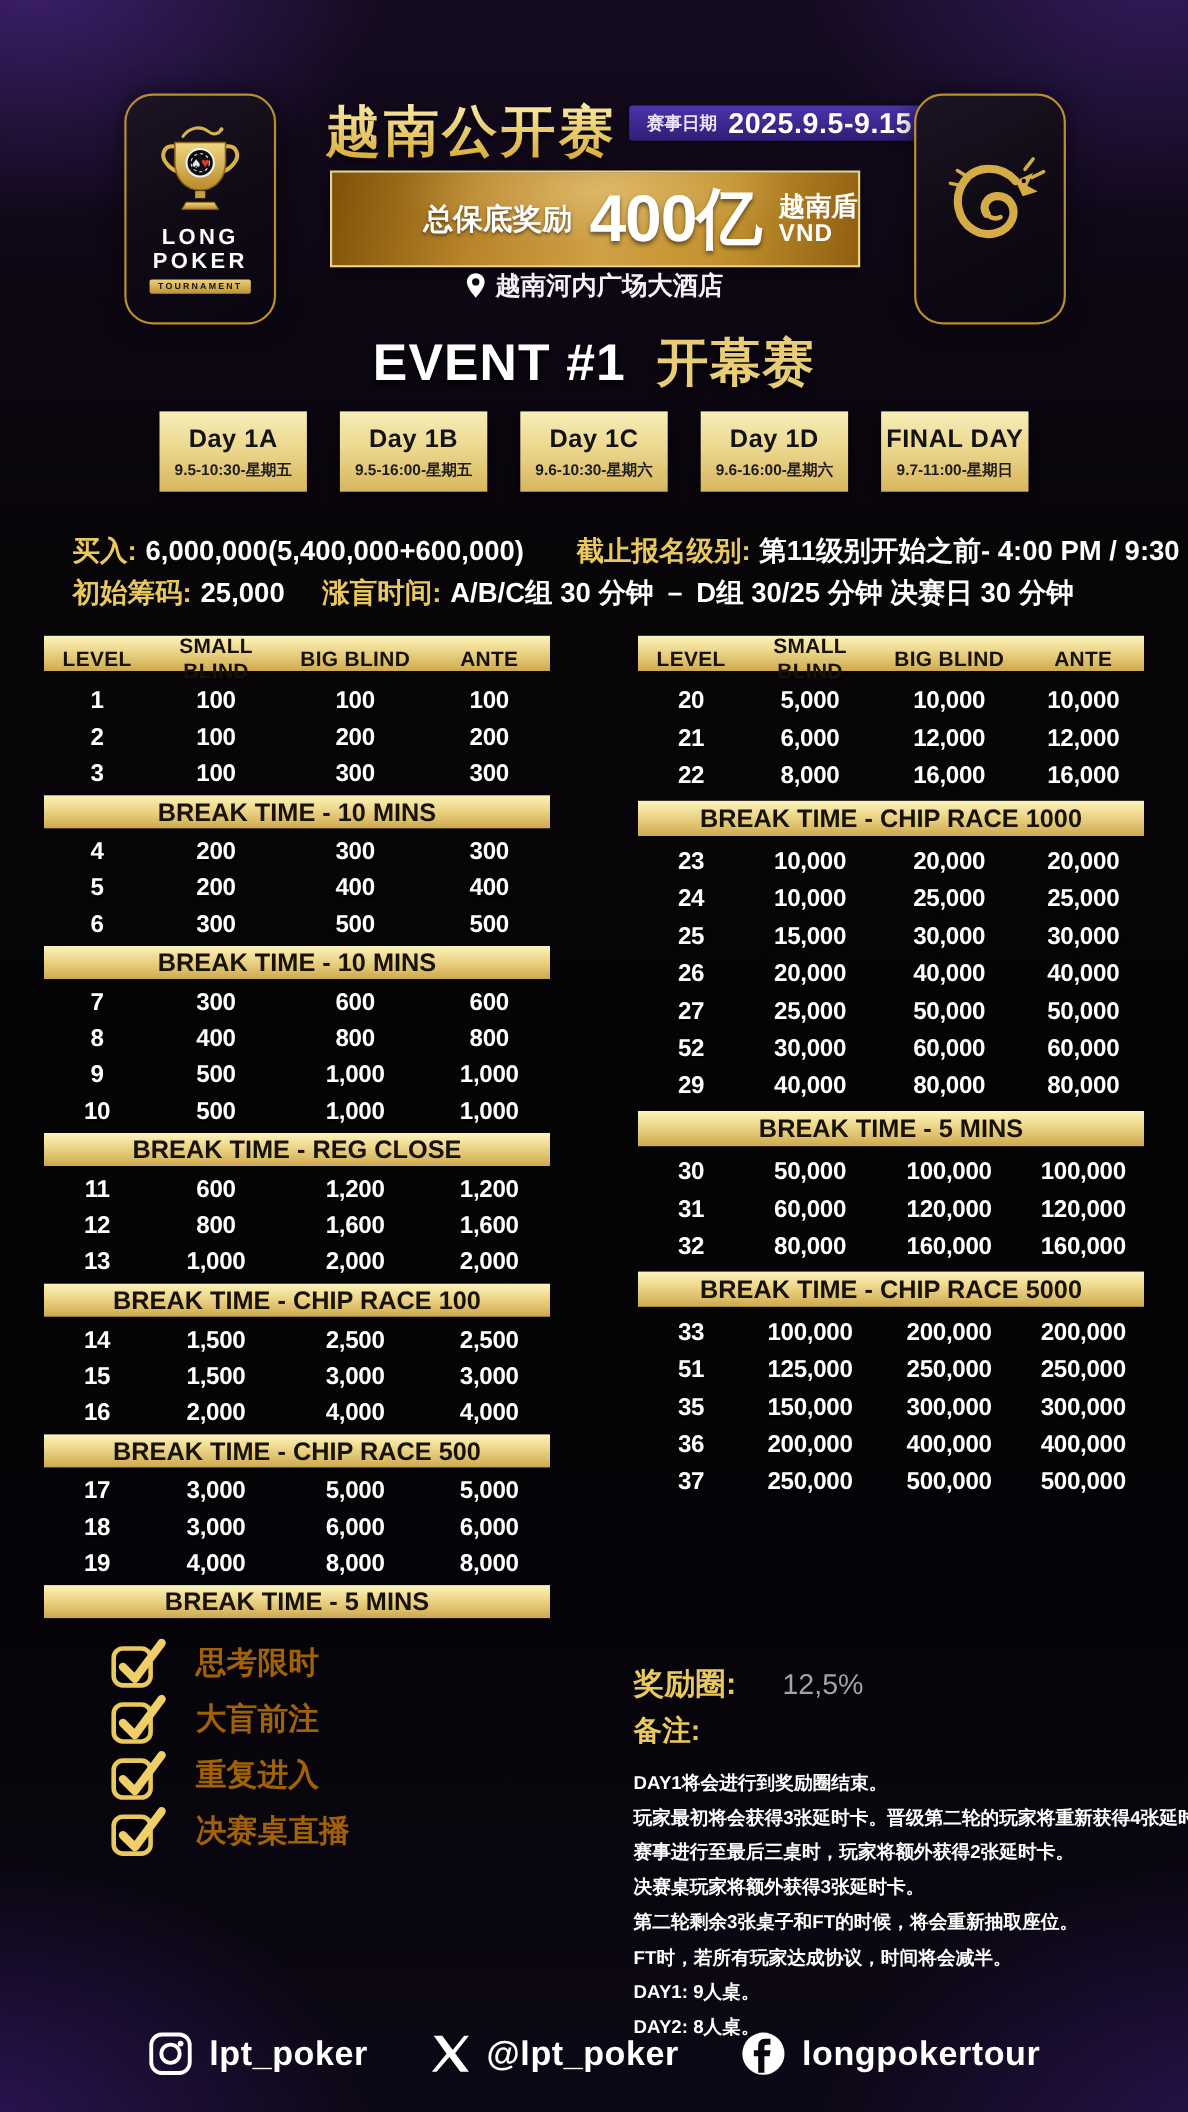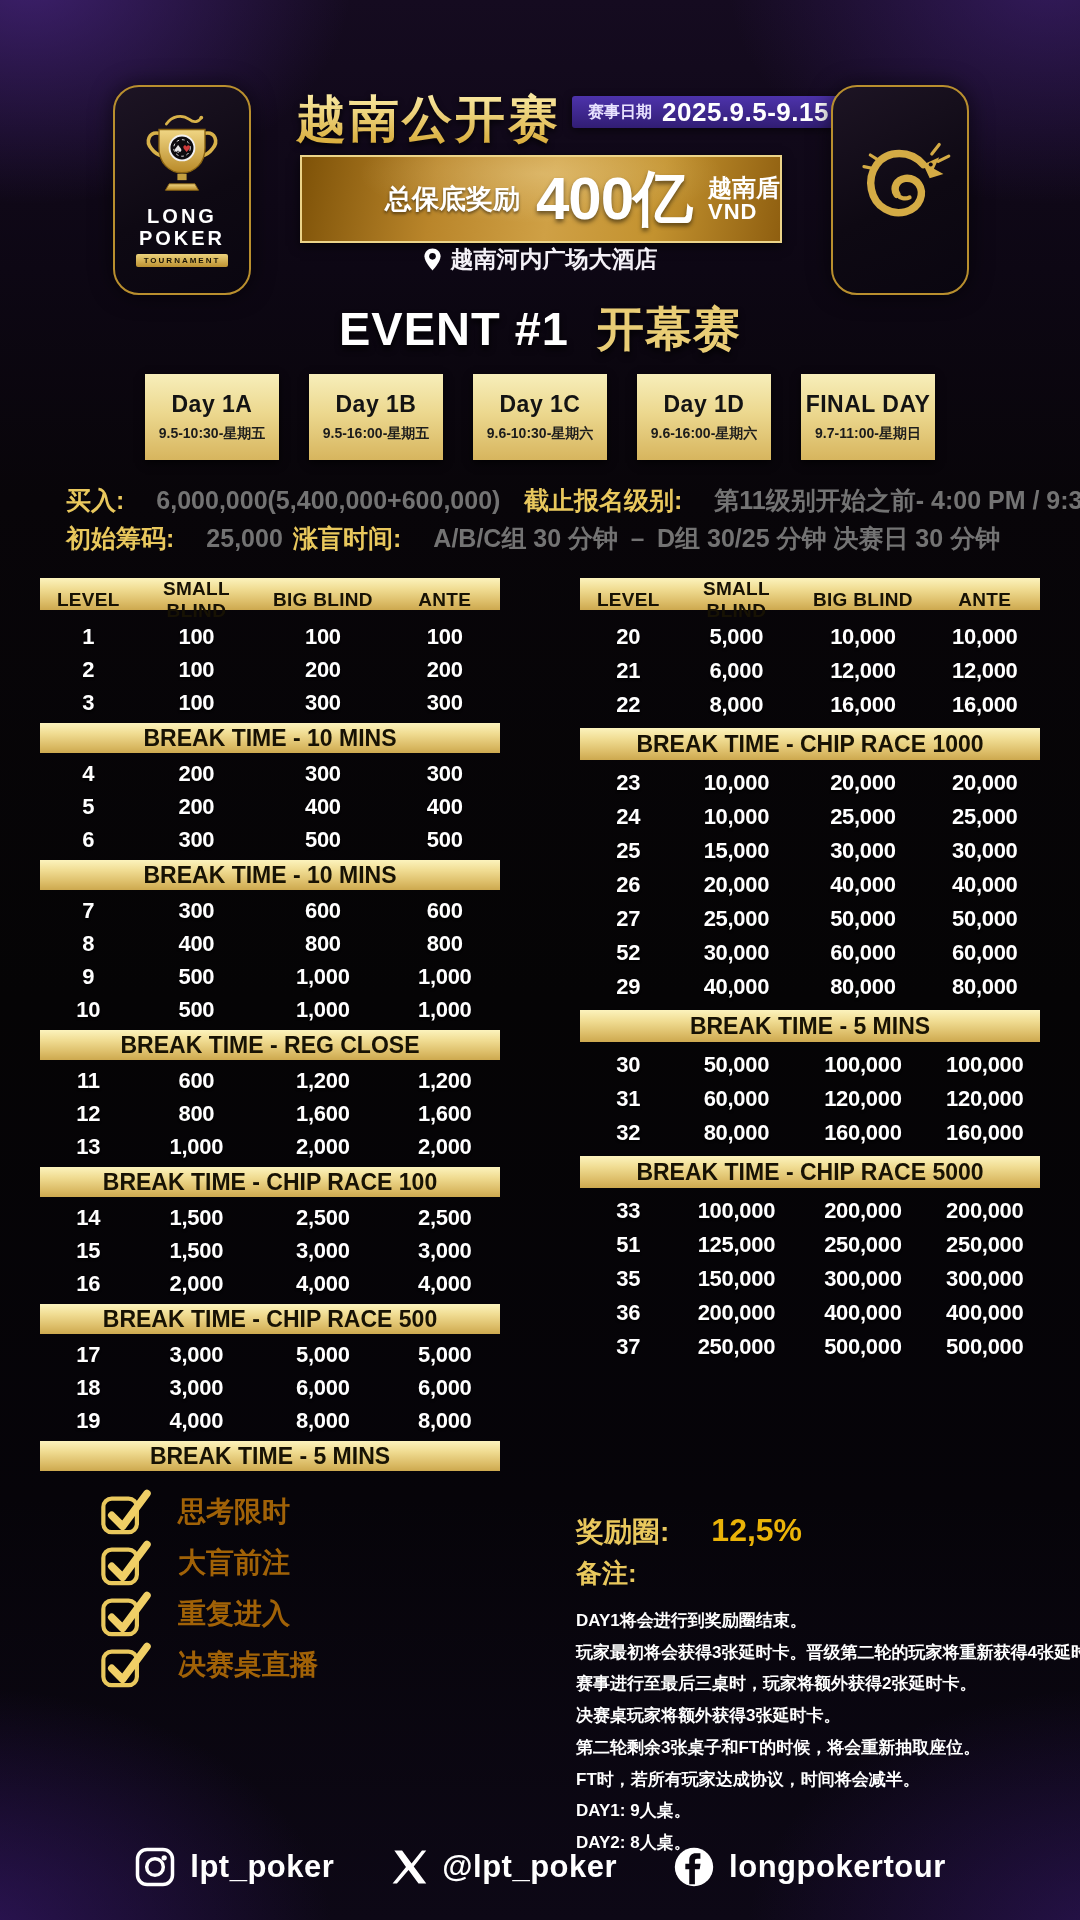--- a/index.html
+++ b/index.html
@@ -60,31 +60,31 @@
   .location-row{position:absolute;top:244px;left:0;width:1080px;display:flex;align-items:center;
     justify-content:center;gap:9px;font-size:23px;font-weight:700;color:#f4f1f7;}
 
   
   .event-title{position:absolute;top:298px;left:0;width:1080px;text-align:center;
     font-size:47px;font-weight:900;letter-spacing:1px;text-shadow:0 4px 6px rgba(0,0,0,.85);}
   .event-title .cn{color:#e9cd76;margin-left:14px;}
 
   
   .day-buttons{position:absolute;left:145px;top:374px;display:flex;gap:30px;}
-  .day-btn{width:134px;height:86px;display:flex;flex-direction:column;align-items:center;justify-content:center;
+  .day-btn{width:134px;height:73px;display:flex;flex-direction:column;align-items:center;justify-content:center;
     gap:7px;background:linear-gradient(180deg,#f7eeba 0%,#ecd88f 45%,#d7b55e 100%);
     box-shadow:0 3px 8px rgba(0,0,0,.7);}
   .day-title{font-size:23px;font-weight:900;color:#131313;letter-spacing:.5px;}
   .day-sub{font-size:14px;font-weight:700;color:#1c1c1c;}
 
   
   .info-zone{position:absolute;left:66px;top:484px;width:980px;font-size:25px;font-weight:800;}
   .info-item{position:absolute;white-space:nowrap;}
   .lab{color:#e9c85d;margin-right:8px;}
-  .val{color:#737373;margin-left:24px;}
+  .val{color:#ffffff;}
 
   
   .level-table{position:absolute;top:578px;width:460px;}
   #left-table{left:40px;}
   #right-table{left:580px;}
   .goldbar{background:linear-gradient(180deg,#fcf3bd 0%,#f0dc92 35%,#dcbd68 75%,#cda94f 100%);}
   .thead{height:32px;display:grid;grid-template-columns:21% 26% 29% 24%;align-items:center;margin-bottom:10px;}
   .th{text-align:center;font-size:19px;font-weight:900;color:#171204;letter-spacing:.3px;}
   .trow{display:grid;grid-template-columns:21% 26% 29% 24%;align-items:center;}
   #left-table .trow{height:33px;}
@@ -96,21 +96,21 @@
   #right-table .break-bar{height:32px;margin:6px 0;}
 
   
   .features{position:absolute;left:100px;top:1486px;display:flex;flex-direction:column;}
   .feature{display:flex;align-items:center;gap:26px;height:51px;}
   .feature-label{font-size:28px;font-weight:800;color:#a16207;}
 
   
   .prize-circle{position:absolute;left:576px;top:1512px;display:flex;gap:42px;align-items:baseline;}
   .pc-label{font-size:28px;font-weight:900;color:#e9c85d;}
-  .pc-value{font-size:32px;font-weight:700;color:#eab308;}
+  .pc-value{font-size:26px;font-weight:400;color:#a3a3a3;}
   .notes{position:absolute;left:576px;top:1556px;}
   .notes-label{font-size:26px;font-weight:900;color:#e9c85d;margin-bottom:14px;}
   .note{font-size:17px;font-weight:700;color:#fff;line-height:31.7px;white-space:nowrap;}
 
   
   .social-bar{position:absolute;top:1846px;left:0;width:1080px;display:flex;justify-content:center;
     align-items:center;gap:56px;}
   .social-item{display:flex;align-items:center;gap:14px;}
   .handle{font-size:31px;font-weight:600;color:#fff;letter-spacing:.5px;}
 </style>

